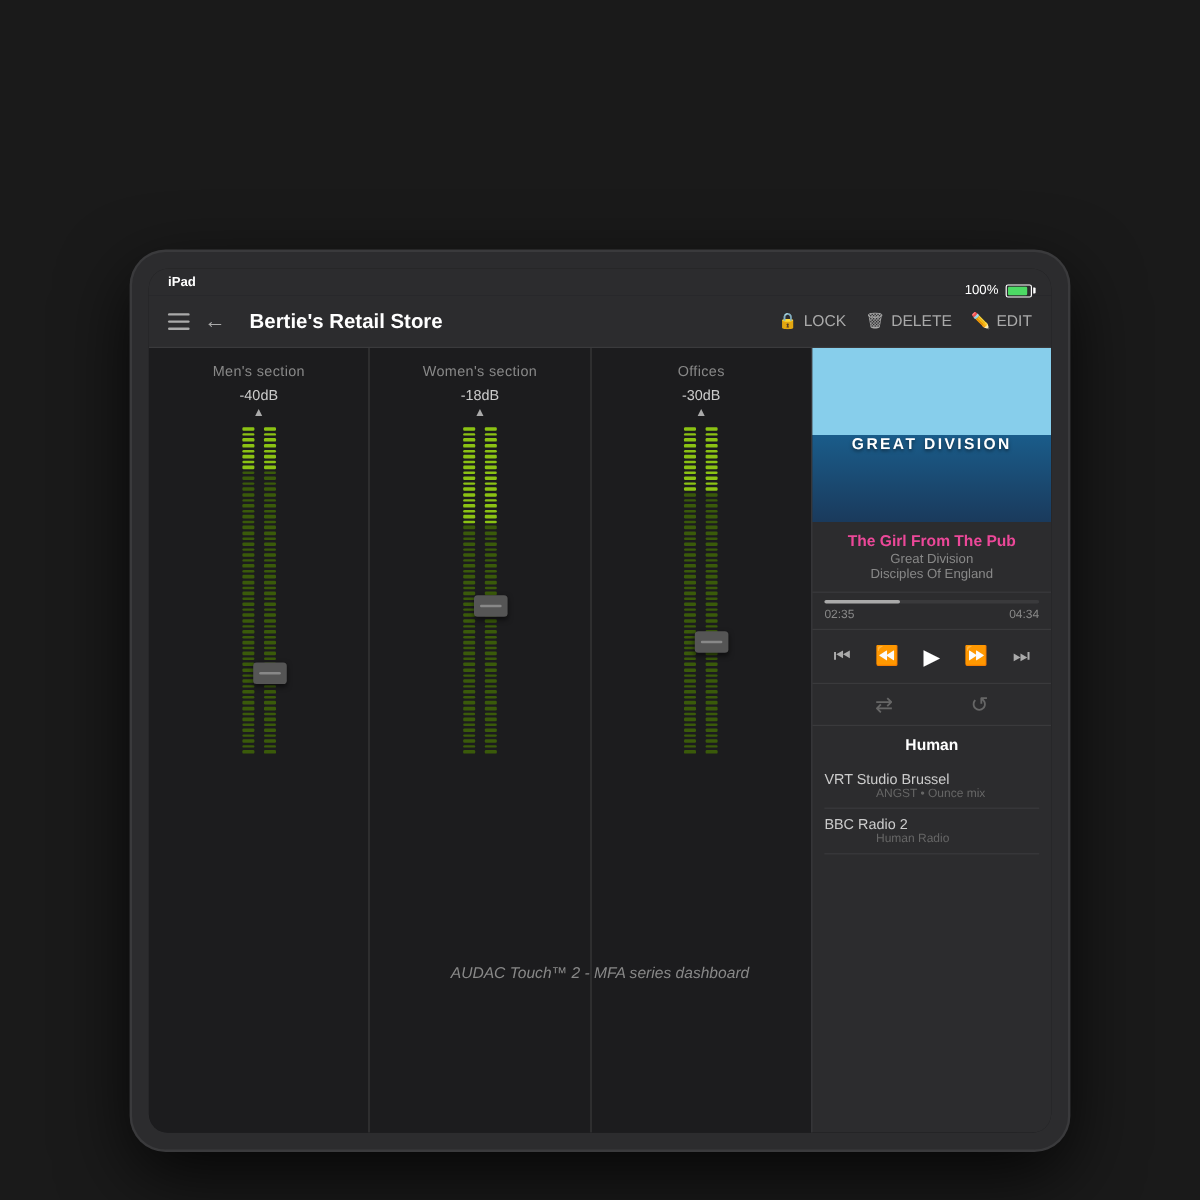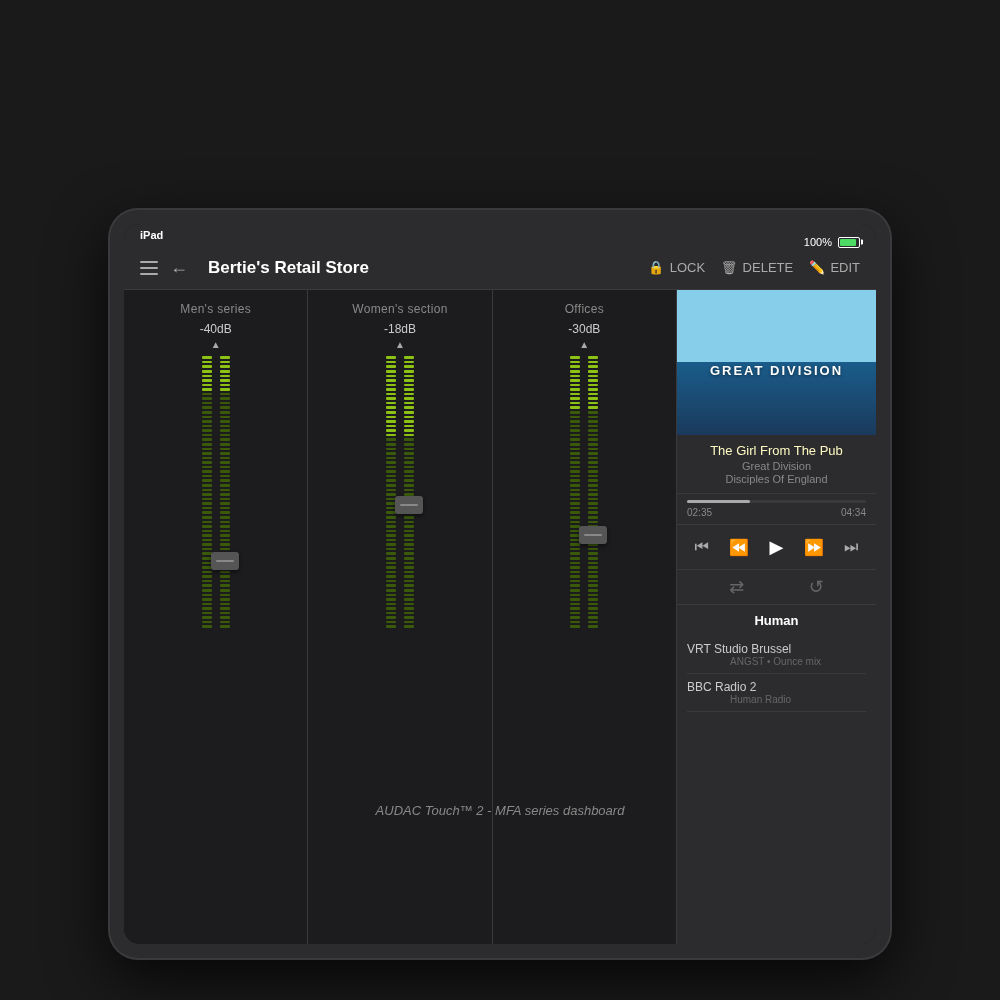--- a/index.html
+++ b/index.html
@@ -290,22 +290,22 @@
     }
 
     .track-info {
       padding: 8px 10px;
       text-align: center;
       border-bottom: 1px solid #3a3a3c;
     }
 
     .track-title {
       font-size: 13px;
-      font-weight: 400;
-      color: #fef9c3;
+      font-weight: 700;
+      color: #ec4899;
       margin-bottom: 2px;
     }
 
     .track-album {
       font-size: 11px;
       color: #888;
       margin-bottom: 1px;
     }
 
     .track-artist {
@@ -487,21 +487,21 @@
           </div>
         </div>
       </div>
 
       <div class="main-content">
 
         <div class="mixer-section">
           <div class="mixer-zones">
 
             <div class="zone">
-              <div class="zone-label">Men's series</div>
+              <div class="zone-label">Men's section</div>
               <div class="zone-db">-40dB</div>
               <div class="fader-up-arrow">▲</div>
               <div class="dual-faders">
                 <div class="single-fader-col">
                   <div class="vu-col" id="vu1" style="gap: 2px; padding: 4px 2px;">
                       <div class="vu-dot active"></div>
                       <div class="vu-dot active"></div>
                       <div class="vu-dot active"></div>
                       <div class="vu-dot active"></div>
                       <div class="vu-dot active"></div>

